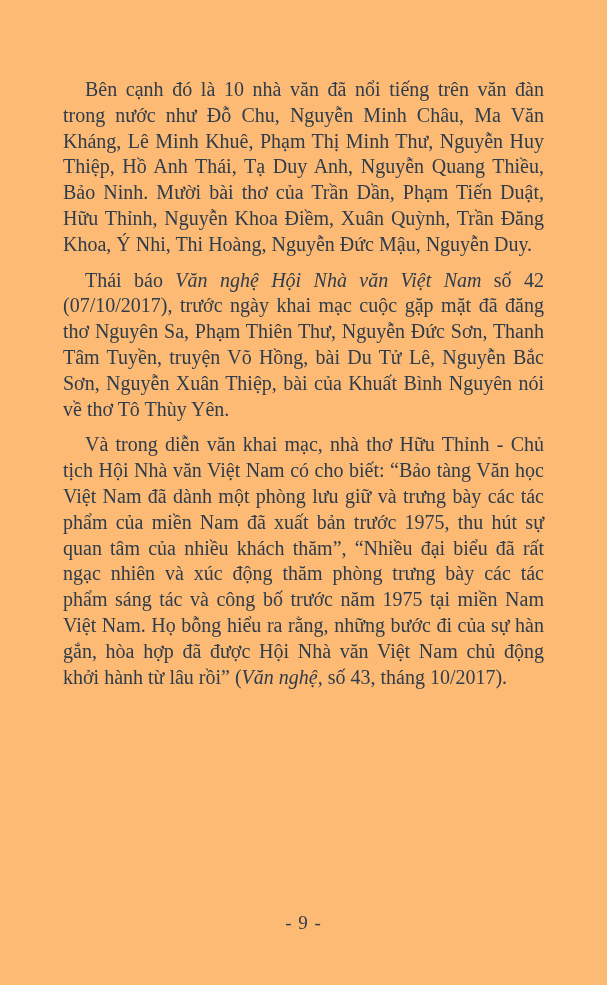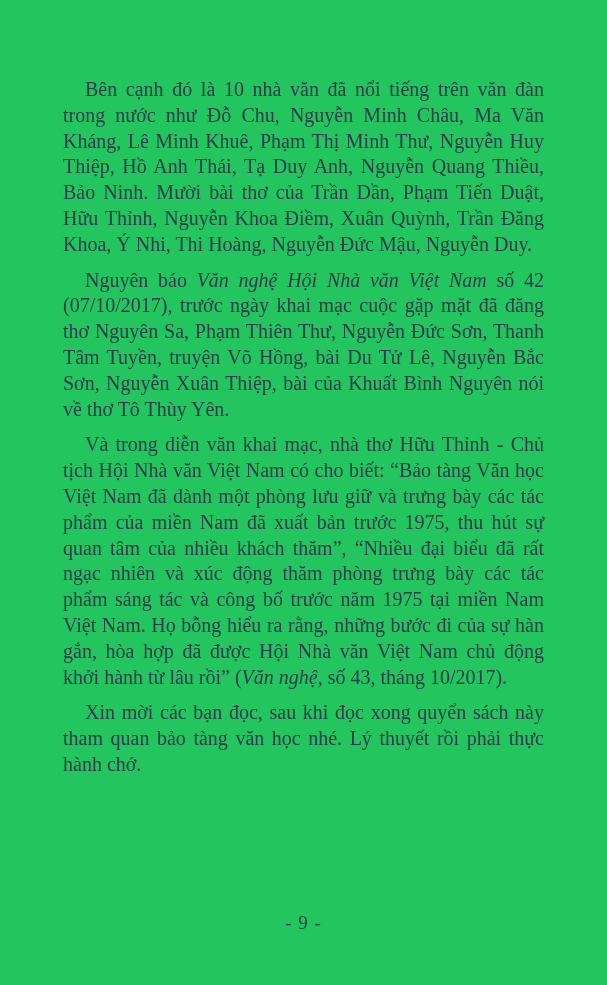--- a/index.html
+++ b/index.html
@@ -9,21 +9,21 @@
   body {
     width: 607px;
     height: 985px;
     background: #ffffff;
     position: relative;
     overflow: hidden;
   }
   .book-page {
     position: absolute;
     inset: 0;
-    background: #22c55e;
+    background: #fdba74;
   }
   .text-block {
     position: absolute;
     left: 63px;
     top: 77px;
     width: 481px;
     font-family: "Liberation Serif", "DejaVu Serif", serif;
     font-size: 20px;
     line-height: 25.8px;
     color: #2e3c4b;
@@ -48,18 +48,17 @@
     letter-spacing: 1px;
     color: #2e3c4b;
   }
 </style>
 </head>
 <body style="background: rgb(255, 255, 255);">
 
 <main class="book-page">
   <div class="text-block" style="color: rgb(46, 60, 75);">
       <p><span>Bên cạnh đó là 10 nhà văn đã nổi tiếng trên văn đàn trong nước như Đỗ Chu, Nguyễn Minh Châu, Ma Văn Kháng, Lê Minh Khuê, Phạm Thị Minh Thư, Nguyễn Huy Thiệp, Hồ Anh Thái, Tạ Duy Anh, Nguyễn Quang Thiều, Bảo Ninh. Mười bài thơ của Trần Dần, Phạm Tiến Duật, Hữu Thỉnh, Nguyễn Khoa Điềm, Xuân Quỳnh, Trần Đăng Khoa, Ý Nhi, Thi Hoàng, Nguyễn Đức Mậu, Nguyễn Duy.</span></p>
-      <p><span>Nguyên báo </span><span class="italic">Văn nghệ Hội Nhà văn Việt Nam</span><span> số 42 (07/10/2017), trước ngày khai mạc cuộc gặp mặt đã đăng thơ Nguyên Sa, Phạm Thiên Thư, Nguyễn Đức Sơn, Thanh Tâm Tuyền, truyện Võ Hồng, bài Du Tử Lê, Nguyễn Bắc Sơn, Nguyễn Xuân Thiệp, bài của Khuất Bình Nguyên nói về thơ Tô Thùy Yên.</span></p>
+      <p><span>Thái báo </span><span class="italic">Văn nghệ Hội Nhà văn Việt Nam</span><span> số 42 (07/10/2017), trước ngày khai mạc cuộc gặp mặt đã đăng thơ Nguyên Sa, Phạm Thiên Thư, Nguyễn Đức Sơn, Thanh Tâm Tuyền, truyện Võ Hồng, bài Du Tử Lê, Nguyễn Bắc Sơn, Nguyễn Xuân Thiệp, bài của Khuất Bình Nguyên nói về thơ Tô Thùy Yên.</span></p>
       <p><span>Và trong diễn văn khai mạc, nhà thơ Hữu Thỉnh - Chủ tịch Hội Nhà văn Việt Nam có cho biết: “Bảo tàng Văn học Việt Nam đã dành một phòng lưu giữ và trưng bày các tác phẩm của miền Nam đã xuất bản trước 1975, thu hút sự quan tâm của nhiều khách thăm”, “Nhiều đại biểu đã rất ngạc nhiên và xúc động thăm phòng trưng bày các tác phẩm sáng tác và công bố trước năm 1975 tại miền Nam Việt Nam. Họ bỗng hiểu ra rằng, những bước đi của sự hàn gắn, hòa hợp đã được Hội Nhà văn Việt Nam chủ động khởi hành từ lâu rồi” (</span><span class="italic">Văn nghệ,</span><span> số 43, tháng 10/2017).</span></p>
-      <p><span>Xin mời các bạn đọc, sau khi đọc xong quyển sách này tham quan bảo tàng văn học nhé. Lý thuyết rồi phải thực hành chớ.</span></p>
     </div>
   <footer class="page-number" style="color: rgb(46, 60, 75);">- 9 -</footer>
 </main>
 
 </body></html>

